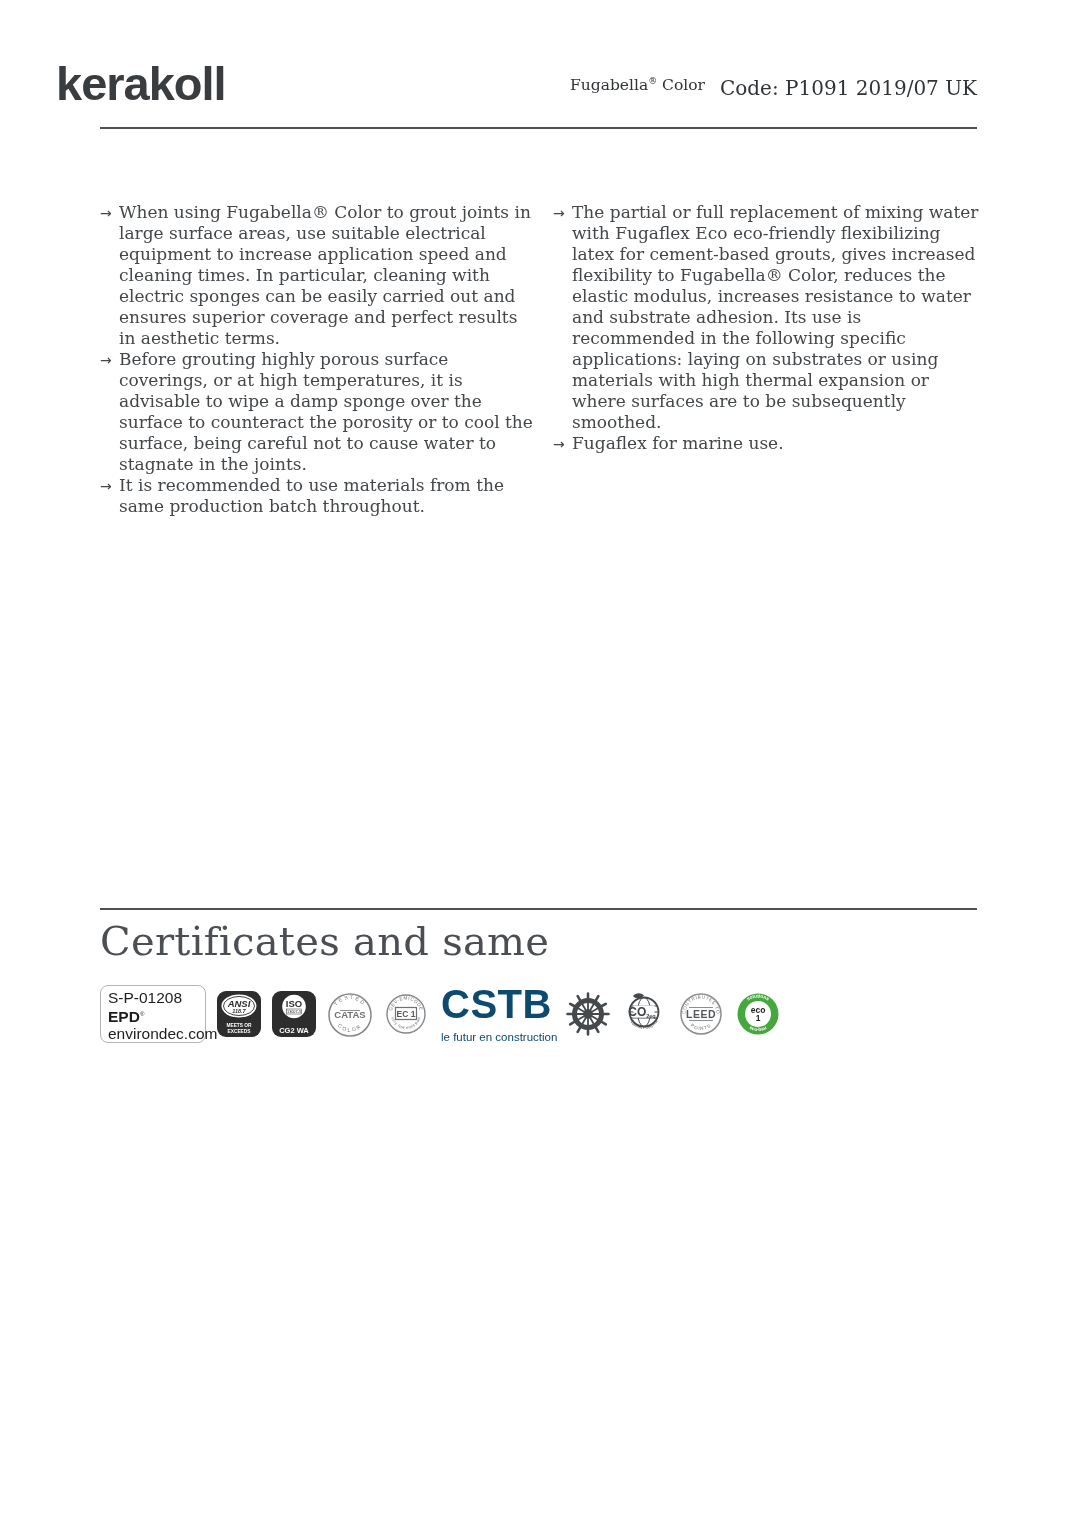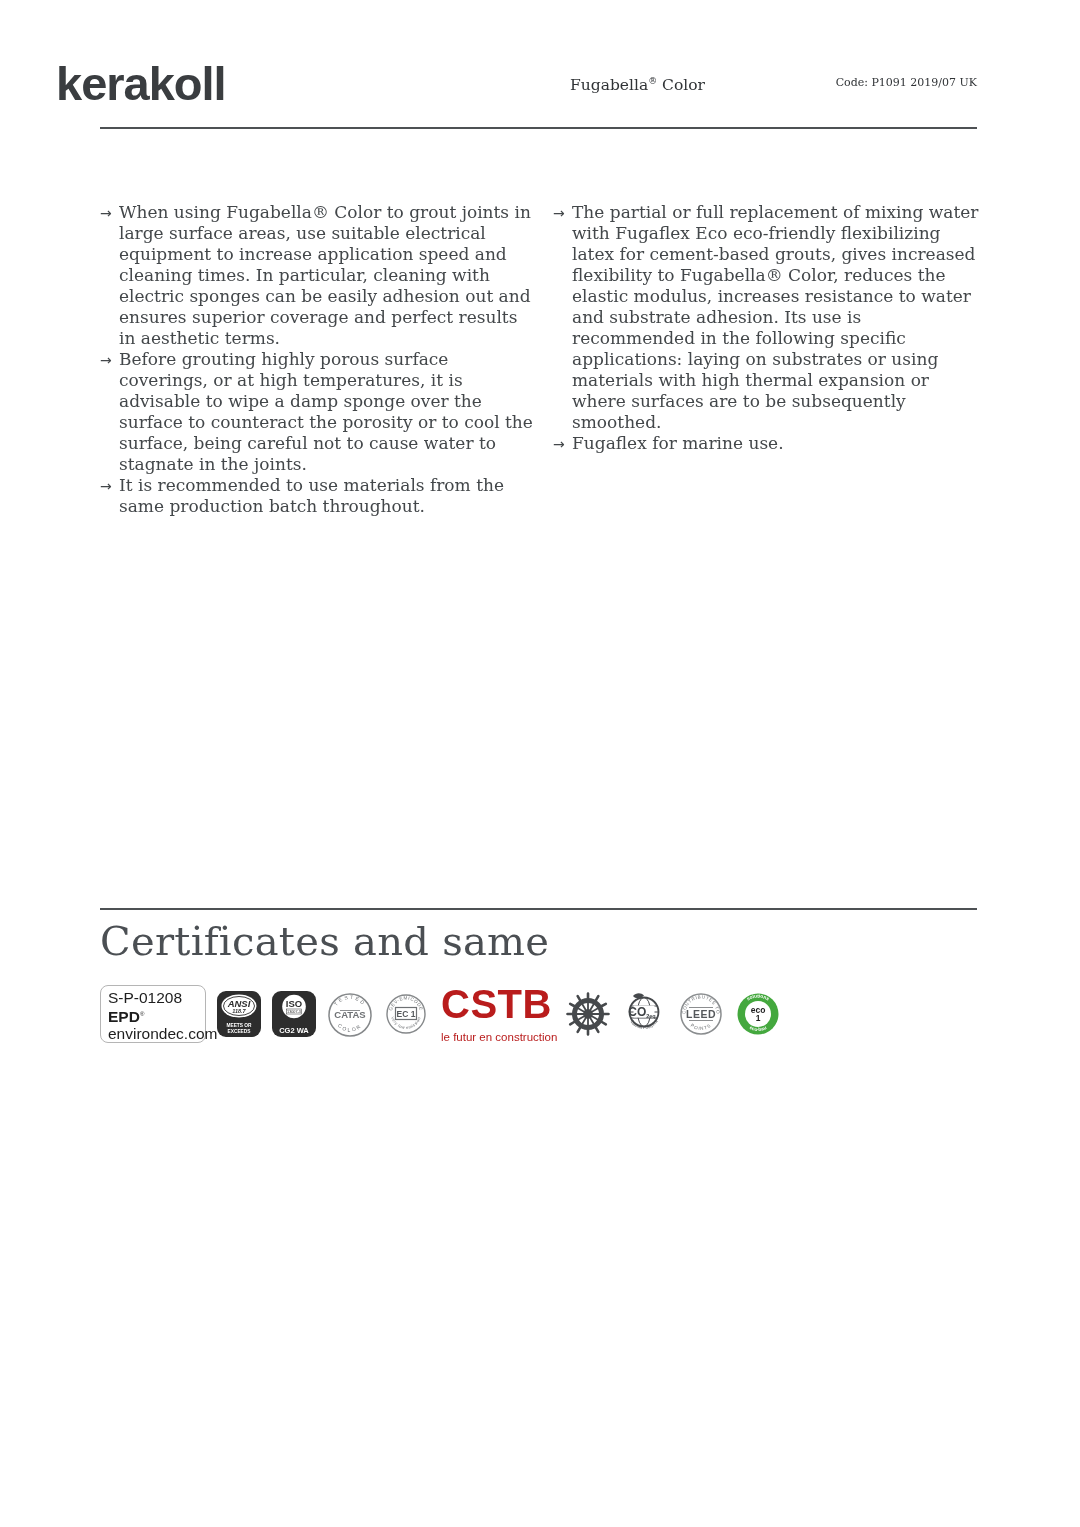--- a/index.html
+++ b/index.html
@@ -10,21 +10,21 @@
     font-family:"DejaVu Serif", serif; color:#43474a;
   }
   
   .logo {
     position:absolute; left:56px; top:56px;
     font-family:"Liberation Sans", sans-serif; font-weight:bold;
     font-size:47px; letter-spacing:-1px; color:#3a3d40;
   }
   .hdr-product { position:absolute; left:570px; top:76px; font-size:15.5px; color:#303336; }
   .hdr-product sup { font-size:9px; }
-  .hdr-code { position:absolute; right:103px; top:76px; font-size:11px; color:#303336; }
+  .hdr-code { position:absolute; right:103px; top:76px; font-size:20px; color:#303336; }
   .rule { position:absolute; left:100px; width:877px; height:2px; background:#4d5154; border:none; }
   .rule1 { top:127px; }
   .rule2 { top:908px; }
   h1.sec {
     position:absolute; left:100px; font-size:40px; font-weight:normal;
     color:#4b4f53; letter-spacing:0.3px;
   }
   .t-special { top:140px; }
   .t-certs   { top:918px; }
   
@@ -43,40 +43,40 @@
     display:flex; flex-direction:column;
   }
   .badge-epd .l1 b { font-weight:bold; }
   .badge-epd .l1 sup { font-size:6px; }
   .epd-strip { display:flex; height:10px; margin-top:2px; }
   .epd-strip i { display:block; height:100%; }
   .epd-c1 { width:30%; background:#c3d3bb; }
   .epd-c2 { width:25%; background:#87977f; }
   .epd-c3 { width:24%; background:#2e7d68; }
   .epd-c4 { width:21%; background:#161616; }
-  .badge-cstb { width:112px; color:#b91c1c; font-family:"Liberation Sans", sans-serif; margin:0 2px; }
+  .badge-cstb { width:112px; color:#0c4a6e; font-family:"Liberation Sans", sans-serif; margin:0 2px; }
   .badge-cstb .cstb-name { font-weight:bold; font-size:40px; line-height:36px; letter-spacing:0.5px; }
   .badge-cstb .cstb-tag  { font-size:11.5px; line-height:12px; margin-top:9px; white-space:nowrap; }
   svg text { font-family:"Liberation Sans", sans-serif; }
 </style>
 </head>
 <body>
 
 <div class="page">
 
   <div class="logo">kerakoll</div>
   <div class="hdr-product"><span>Fugabella</span><sup>®</sup><span> Color</span></div>
   <div class="hdr-code">Code: P1091 2019/07 UK</div>
   <hr class="rule rule1">
 
 
   <div class="col col-left">
     <div class="note">
       <span class="arrow">→</span>
-      <p>When using Fugabella® Color to grout joints in large surface areas, use suitable electrical equipment to increase application speed and cleaning times. In particular, cleaning with electric sponges can be easily adhesion out and ensures superior coverage and perfect results in aesthetic terms.</p>
+      <p>When using Fugabella® Color to grout joints in large surface areas, use suitable electrical equipment to increase application speed and cleaning times. In particular, cleaning with electric sponges can be easily carried out and ensures superior coverage and perfect results in aesthetic terms.</p>
     </div>
     <div class="note">
       <span class="arrow">→</span>
       <p>Before grouting highly porous surface coverings, or at high temperatures, it is advisable to wipe a damp sponge over the surface to counteract the porosity or to cool the surface, being careful not to cause water to stagnate in the joints.</p>
     </div>
     <div class="note">
       <span class="arrow">→</span>
       <p>It is recommended to use materials from the same production batch throughout.</p>
     </div>
   </div>

